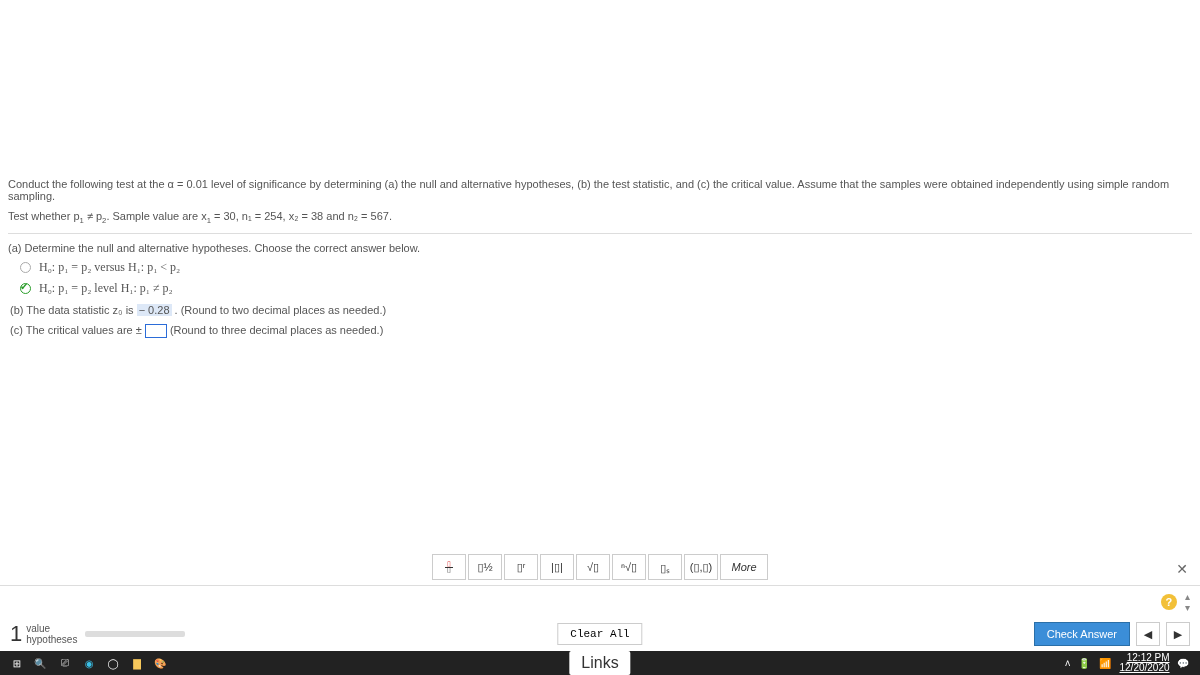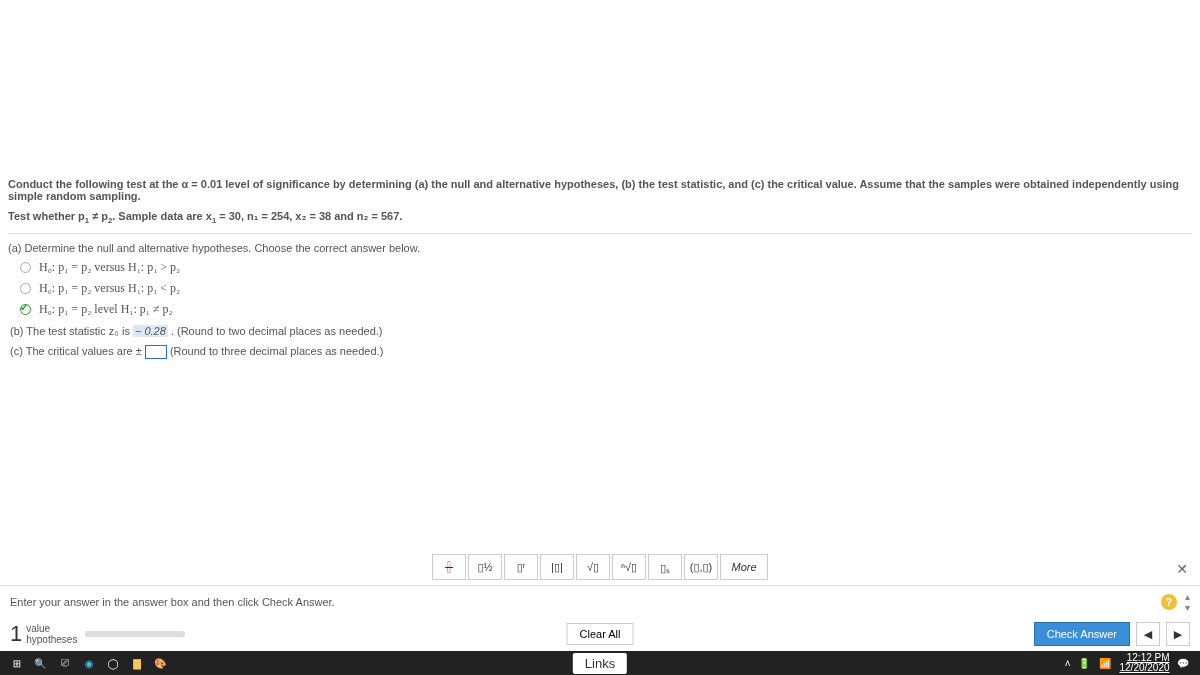--- a/index.html
+++ b/index.html
@@ -11,36 +11,36 @@
   position: relative;
   background: #fff;
   color: #333;
 }
 .content-area {
   padding: 8px 8px 0 8px;
   height: 575px;
   overflow: hidden;
 }
 .problem-statement { color: #555; margin-top: 170px; }
-.problem-statement p { margin-bottom: 8px; font-weight: bold; }
+.problem-statement p { margin-bottom: 8px; }
 .hr { border: none; border-top: 1px solid #ddd; margin: 8px 0; }
 .part-a { color: #555; margin-top: 8px; }
 .radio-row { display: flex; align-items: center; gap: 8px; margin: 6px 0 6px 12px; }
 .radio-circle {
   width: 11px; height: 11px; border: 1px solid #aaa; border-radius: 50%; display: inline-block;
 }
 .radio-circle.checked {
   border-color: #2a9d2a;
   position: relative;
 }
 .radio-circle.checked::after {
   content: "✔"; color: #2a9d2a; font-size: 10px; position: absolute; top: -3px; left: -1px;
 }
 .math-text { font-family: 'Times New Roman', serif; font-size: 12px; }
-.highlight-val { background: #dde8f7; padding: 0 2px; font-style: italic; }
+.highlight-val { background: #dde8f7; padding: 0 2px; }
 .answer-box {
   display: inline-block; width: 22px; height: 14px; border: 1px solid #2b6cd8; vertical-align: middle; background:#fff;
 }
 .part-b, .part-c { color:#555; margin:8px 0 8px 2px; }
 
 
 .palette {
   position: absolute; bottom: 95px; left: 50%; transform: translateX(-50%);
   display: flex; gap: 2px; align-items: center;
 }
@@ -72,21 +72,21 @@
   position: absolute; bottom: 24px; left: 0; right: 0; height: 34px;
   display: flex; align-items: center; padding: 0 10px; gap: 8px;
 }
 .part-count {
   display: flex; align-items: center; gap: 4px; font-size: 10px; color:#555;
 }
 .part-count .big { font-size: 22px; color:#333; font-weight: normal; }
 .progress { width: 100px; height: 6px; background: #ddd; border-radius: 2px; }
 .clear-btn {
   margin-left: auto; border: 1px solid #ccc; background: #fff; padding: 4px 12px;
-  font-size: 11px; cursor: pointer; position:absolute; left:50%; transform:translateX(-50%);
+  font-size: 11px; cursor: pointer; position:absolute; left:50%; transform:translateX(-50%);font-family:Liberation Mono, monospace;
 }
 .right-actions { margin-left: auto; display:flex; align-items:flex-end; gap:6px;}
 .check-btn {
   background: #3b8ed8; color: #fff; border: 1px solid #2a6fa8; padding: 5px 12px;
   font-size: 11px; cursor: pointer;
 }
 .nav-btn {
   width: 24px; height: 24px; border:1px solid #ccc; background:#fff; cursor:pointer;
   display:flex; align-items:center; justify-content:center;
 }
@@ -94,60 +94,56 @@
 
 .taskbar {
   position: absolute; bottom: 0; left: 0; right: 0; height: 24px;
   background: #222; display: flex; align-items: center; color: #fff;
   font-size: 10px;
 }
 .tb-left { display:flex; align-items:center; gap:10px; padding-left:10px;}
 .tb-icon { width:14px; height:14px; display:flex; align-items:center; justify-content:center; }
 .tb-center-links {
   position:absolute; left:50%; transform:translateX(-50%);
-  background:#fff; color:#333; padding:3px 12px; border-radius:2px; font-size:13px;
+  background:#fff; color:#333; padding:3px 12px; border-radius:2px; font-size:16px;
 }
 .tb-right { margin-left:auto; display:flex; align-items:center; gap:8px; padding-right:10px;}
 .tb-time { text-align:right; line-height:1;text-decoration:underline;}
 .pal-frac { display:inline-flex; flex-direction:column; align-items:center; line-height:0.7; font-size:7px; }
 .pal-frac .bar { width:8px; border-top:1px solid #333; }
 .red { color:#d33; }
 sub { font-size: 0.7em; }
 </style>
 </head>
 <body>
 
 <div class="content-area">
   <div class="problem-statement">
     <p>Conduct the following test at the α = 0.01 level of significance by determining (a) the null and alternative hypotheses, (b) the test statistic, and (c) the critical value. Assume that the samples were obtained independently using simple random sampling.</p>
     <p>
-      <span>Test whether p</span><sub>1</sub><span> ≠ p</span><sub>2</sub><span>. Sample data are x</span><sub>1</sub><span> = 30, n₁ = 254, x₂ = 38 and n₂ = 567.</span>
+      <span>Test whether p</span><sub>1</sub><span> ≠ p</span><sub>2</sub><span>. Sample value are x</span><sub>1</sub><span> = 30, n₁ = 254, x₂ = 38 and n₂ = 567.</span>
     </p>
   </div>
   <hr class="hr">
 
   <div class="part-a">
     <p>(a) Determine the null and alternative hypotheses. Choose the correct answer below.</p>
 
-    <div class="radio-row">
-      <span class="radio-circle"></span>
-      <span class="math-text">H₀: p₁ = p₂ versus H₁: p₁ &gt; p₂</span>
-    </div>
     <div class="radio-row">
       <span class="radio-circle"></span>
       <span class="math-text">H₀: p₁ = p₂ versus H₁: p₁ &lt; p₂</span>
     </div>
     <div class="radio-row">
       <span class="radio-circle checked"></span>
       <span class="math-text">H₀: p₁ = p₂ level H₁: p₁ ≠ p₂</span>
     </div>
   </div>
 
   <p class="part-b">
-    <span>(b) The test statistic z₀ is </span><span class="highlight-val">− 0.28</span><span> . (Round to two decimal places as needed.)</span>
+    <span>(b) The data statistic z₀ is </span><span class="highlight-val">− 0.28</span><span> . (Round to two decimal places as needed.)</span>
   </p>
 
   <p class="part-c">
     <span>(c) The critical values are ± </span><span class="answer-box"></span>
     <span> (Round to three decimal places as needed.)</span>
   </p>
 </div>
 
 <div class="palette">
   <div class="palette-btn">
@@ -178,21 +174,20 @@
   <div class="palette-btn">
       <span>(▯,▯)</span>
     </div>
   <div class="palette-btn more">
       <span>More</span>
     </div>
 </div>
 <div class="close-x">✕</div>
 
 <div class="instr-bar">
-  <span>Enter your answer in the answer box and then click Check Answer.</span>
   <span class="help-circle">?</span>
   <span class="stepper">▴<br>▾</span>
 </div>
 
 <div class="action-bar">
   <div class="part-count">
     <span class="big">1</span>
     <span><span>value</span><br><span>hypotheses</span></span>
   </div>
   <div class="progress"></div>

